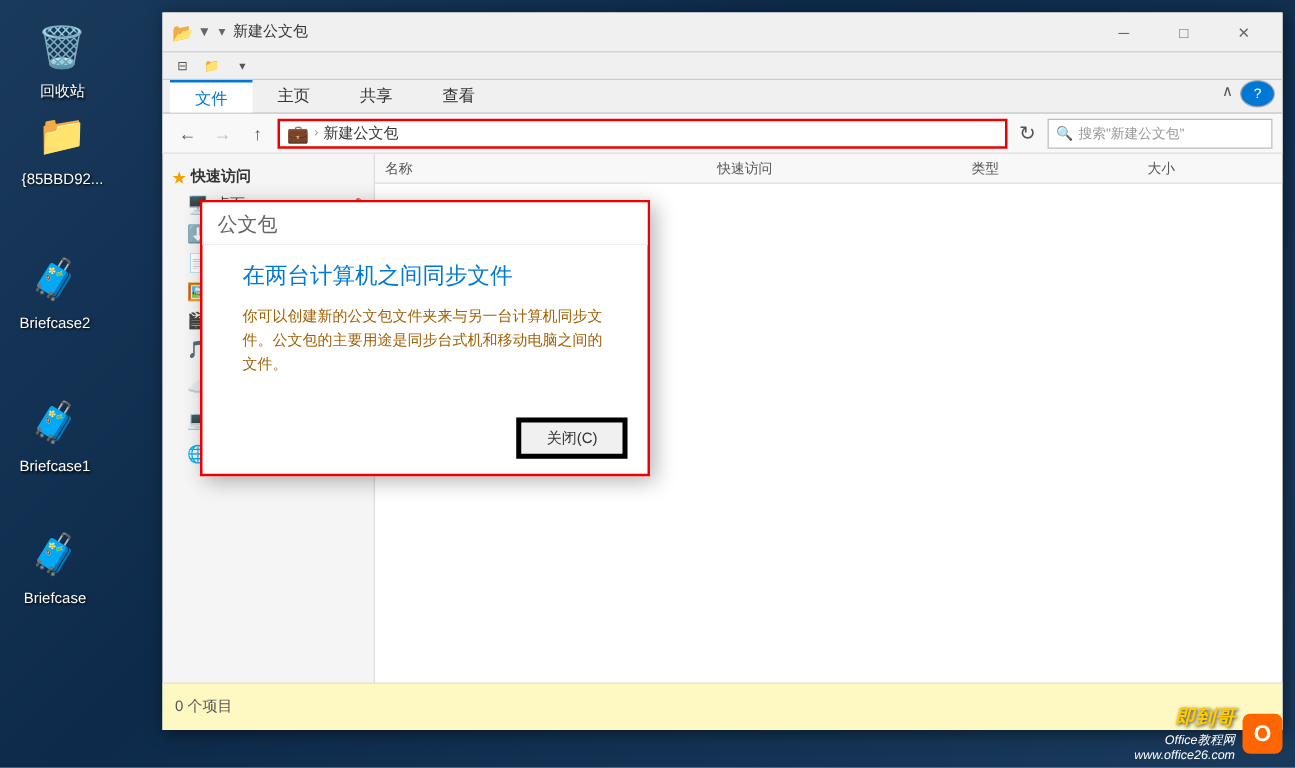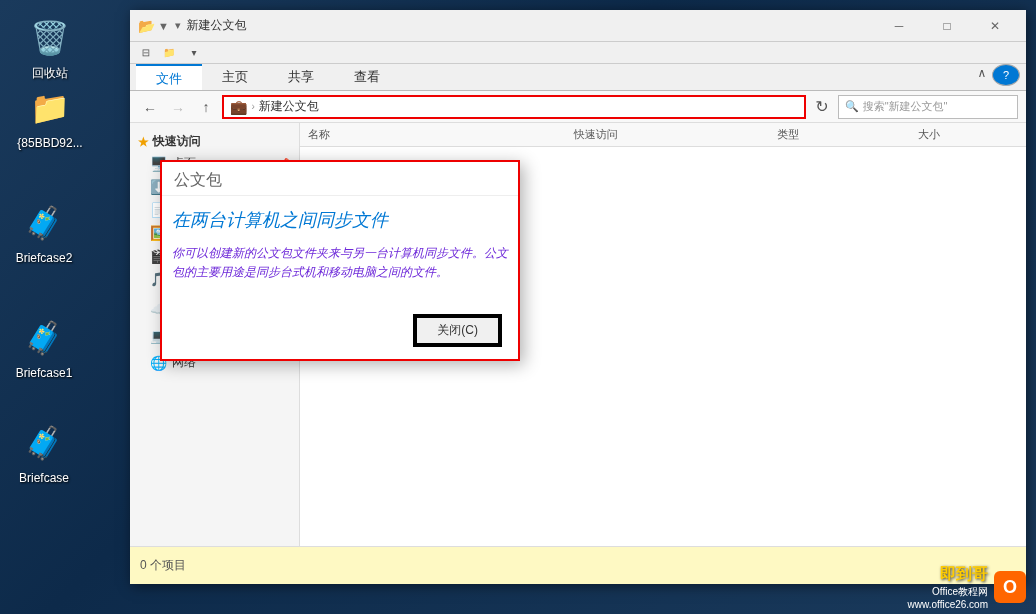--- a/index.html
+++ b/index.html
@@ -301,32 +301,31 @@
       pointer-events: all;
     }
     .dialog-title-bar {
       background: #fff;
       padding: 8px 12px 4px;
       border-bottom: 1px solid #eee;
       font-size: 16px;
       color: #666;
     }
     .dialog-body {
-      padding: 12px 10px 16px;
-      font-style: italic;
+      padding: 12px 32px 16px;
     }
     .dialog-heading {
       font-size: 18px;
       color: #0078d4;
       margin-bottom: 12px;
       font-weight: 400;
     }
     .dialog-text {
       font-size: 12px;
-      color: #6d28d9;
+      color: #a16207;
       line-height: 1.6;
       margin-bottom: 16px;
     }
     .dialog-footer {
       display: flex;
       justify-content: flex-end;
       padding: 0 16px 12px;
     }
     .dialog-btn {
       padding: 4px 20px;
@@ -539,21 +538,21 @@
     <div class="dialog-body">
       <div class="dialog-heading">在两台计算机之间同步文件</div>
       <div class="dialog-text">你可以创建新的公文包文件夹来与另一台计算机同步文件。公文包的主要用途是同步台式机和移动电脑之间的文件。</div>
     </div>
     <div class="dialog-footer">
       <button class="dialog-btn">关闭(C)</button>
     </div>
   </div>
 
   <div class="watermark">
-    <div style="text-align:right;">
+    <div style="text-align:right;font-style:italic;">
       <div class="watermark-text">即到哥</div>
       <div class="watermark-sub">Office教程网</div>
       <div class="watermark-sub">www.office26.com</div>
     </div>
     <div class="watermark-logo">O</div>
   </div>
 
 </div>
 
 </body></html>

